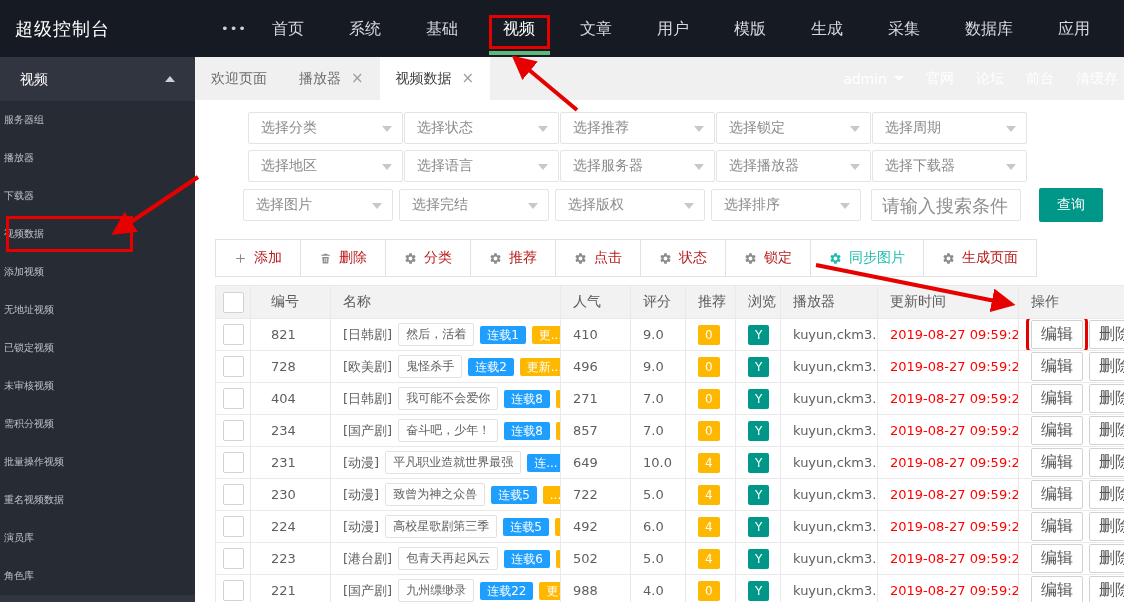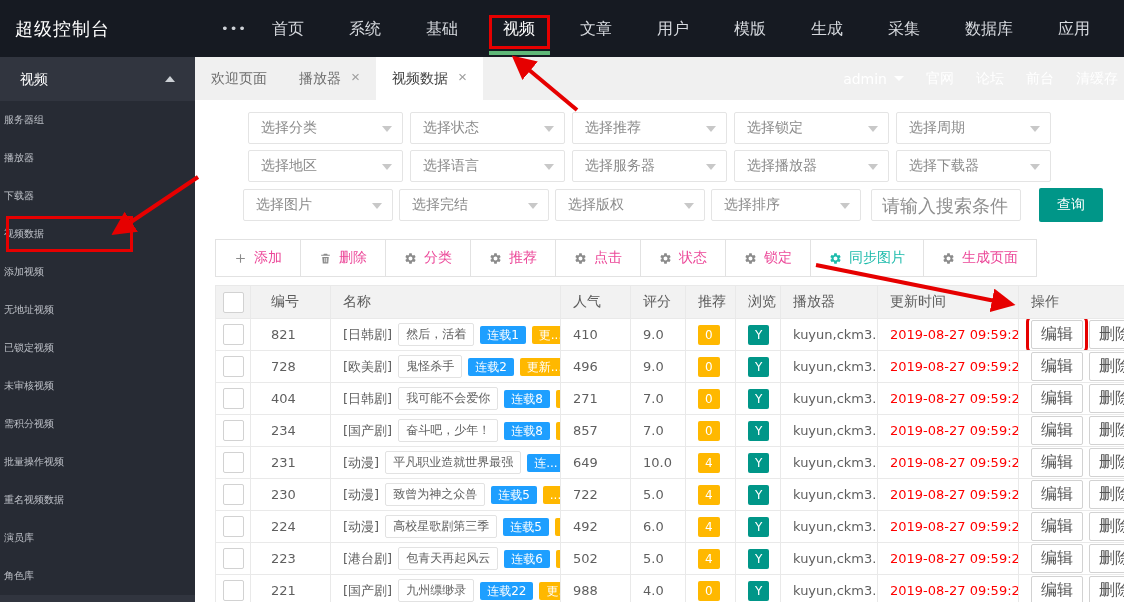--- a/index.html
+++ b/index.html
@@ -25,36 +25,36 @@
   .tabbar{position:absolute;left:195px;top:57px;width:929px;height:43px;background:#f0f0f0;display:flex;z-index:3;}
   .tab{display:flex;align-items:center;padding:0 16px;font-size:14px;color:#6e6e6e;cursor:pointer;}
   .tab.active{background:#fff;color:#404040;}
   .tab-close{margin-left:10px;color:#9e9e9e;font-size:15px;line-height:1;cursor:pointer;}
   .userlinks{position:absolute;right:6px;top:0;height:43px;display:flex;align-items:center;gap:22px;color:#fff;font-size:14px;}
   .user-admin{display:flex;align-items:center;gap:7px;cursor:pointer;}
   .caret-dn-w{width:0;height:0;border-left:5px solid transparent;border-right:5px solid transparent;border-top:5px solid #fff;}
   .userlink{cursor:pointer;white-space:nowrap;}
   
   .content{position:absolute;left:195px;top:100px;width:929px;height:502px;background:#fff;overflow:hidden;}
-  .frow{display:flex;align-items:center;gap:7px;margin:0 0 6px 53px;}
+  .frow{display:flex;align-items:center;gap:1px;margin:0 0 6px 53px;}
   #frow1{margin-top:12px;}
   #frow3{margin-left:48px;gap:0;}
   #frow3-selects{display:flex;gap:6px;}
   .select{position:relative;width:155px;height:32px;border:1px solid #e4e4e4;border-radius:2px;background:#fff;
           display:flex;align-items:center;padding:0 12px;box-sizing:border-box;font-size:14px;color:#8a8a8a;cursor:pointer;}
   #frow3 .select{width:150px;}
   .caret-dn{position:absolute;right:10px;top:13px;width:0;height:0;border-left:5px solid transparent;border-right:5px solid transparent;border-top:6px solid #c8c8c8;}
   .search-input{width:150px;height:32px;box-sizing:border-box;border:1px solid #e4e4e4;border-radius:2px;padding:0 10px;
                 font-size:18px;color:#666;margin-left:10px;outline:none;font-family:inherit;}
   .search-input::placeholder{color:#8f8f8f;}
   .search-btn{margin-left:18px;width:64px;height:34px;background:#009688;color:#fff;border:none;border-radius:2px;font-size:14px;cursor:pointer;font-family:inherit;}
   
   .toolbar{display:flex;margin:17px 0 0 20px;}
   .tbtn{display:flex;align-items:center;gap:7px;height:38px;padding:0 18px;background:#fff;border:1px solid #e2e2e2;
-        margin-left:-1px;font-size:14px;color:#ec4899;cursor:pointer;font-family:inherit;box-sizing:border-box;}
+        margin-left:-1px;font-size:14px;color:#b91c1c;cursor:pointer;font-family:inherit;box-sizing:border-box;}
   .tbtn:first-child{margin-left:0;}
   .tbtn .icon{display:flex;color:#8b8b8b;}
   .tbtn.accent{color:#1cbbab;}
   .tbtn.accent .icon{color:#1cbbab;}
   
   .tablewrap{margin:8px 0 0 20px;width:909px;}
   table{border-collapse:collapse;table-layout:fixed;width:909px;font-size:13px;color:#5f5f5f;}
   th,td{border:1px solid #e9e9e9;height:32px;padding:0 0 0 12px;text-align:left;overflow:hidden;white-space:nowrap;box-sizing:border-box;}
   th{background:#f2f2f2;font-weight:normal;font-size:14px;color:#5c5c5c;height:33px;}
   .col-id{padding-left:20px;}
@@ -114,21 +114,21 @@
         <div class="side-item"><span>需积分视频</span></div>
         <div class="side-item"><span>批量操作视频</span></div>
         <div class="side-item"><span>重名视频数据</span></div>
         <div class="side-item"><span>演员库</span></div>
         <div class="side-item"><span>角色库</span></div>
       </div>
     <div class="side-strip"></div>
   </aside>
 
   <div class="tabbar">
-    <div id="tabs" style="display:flex;font-family:Liberation Mono, monospace;">
+    <div id="tabs" style="display:flex;">
         <div class="tab">
           <span class="tab-label">欢迎页面</span>
         </div>
         <div class="tab">
           <span class="tab-label">播放器</span>
           <span class="tab-close">×</span>
         </div>
         <div class="tab active">
           <span class="tab-label">视频数据</span>
           <span class="tab-close">×</span>

